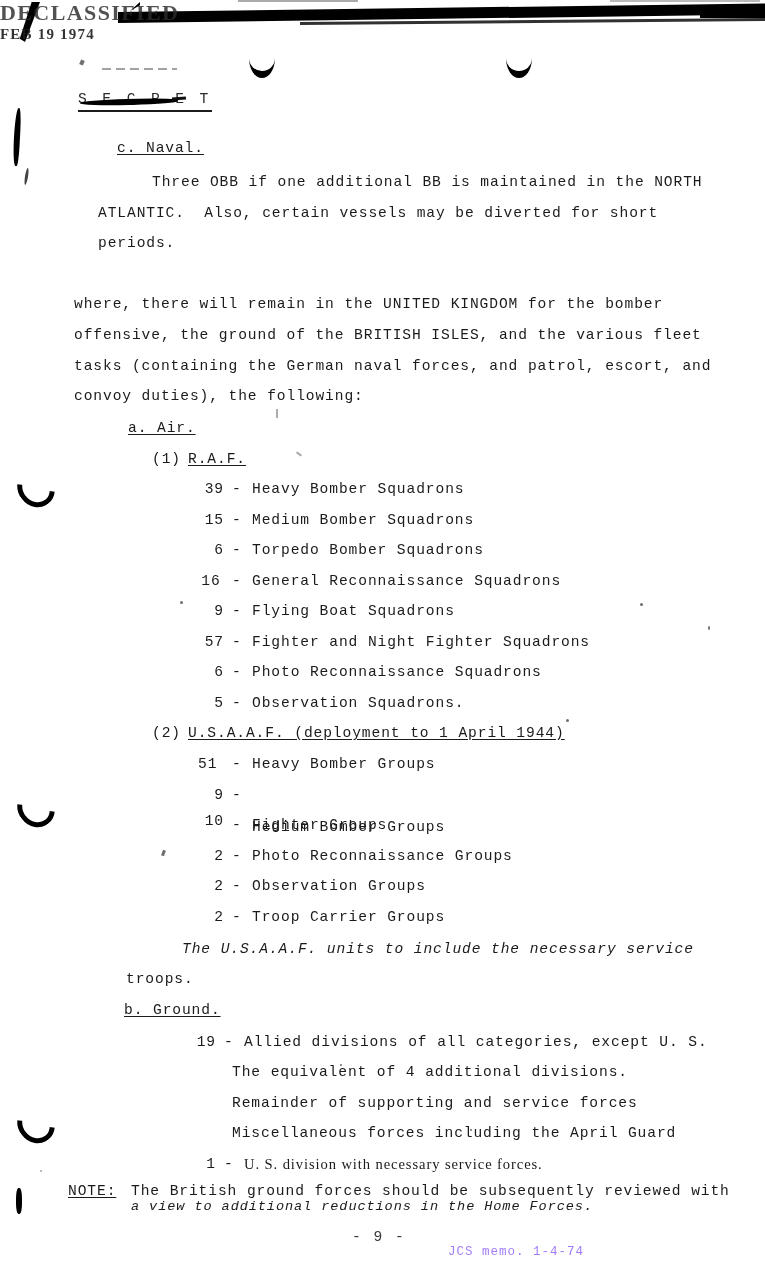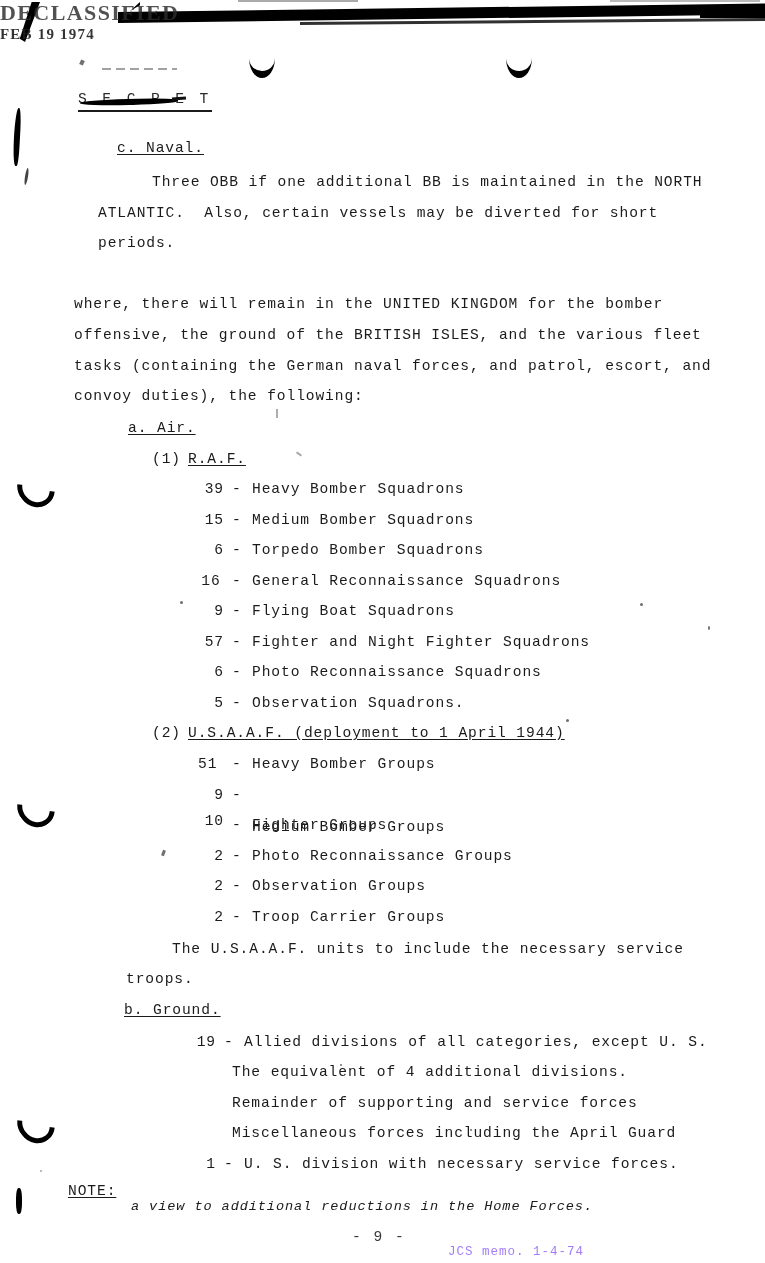--- a/index.html
+++ b/index.html
@@ -311,40 +311,41 @@
 
     <div class="typed" style="left:198px; top:877px; width:26px; text-align:right;">2</div>
     <div class="typed" style="left:232px; top:877px;">-</div>
     <div class="typed" style="left:252px; top:877px;">Observation Groups</div>
 
     <div class="typed" style="left:198px; top:908px; width:26px; text-align:right;">2</div>
     <div class="typed" style="left:232px; top:908px;">-</div>
     <div class="typed" style="left:252px; top:908px;">Troop Carrier Groups</div>
   </div>
 
-  <div class="typed" style="left:172px; top:940px;">The U.S.A.A.F. units to include the necessary service</div>
+  <div class="typed" style="left:182px; top:940px;font-style:italic;">The U.S.A.A.F. units to include the necessary service</div>
   <div class="typed" style="left:126px; top:970px;">troops.</div>
 
   <div class="typed u" style="left:124px; top:1001px;">b. Ground.</div>
 
   <div>
     <div class="typed" style="left:190px; top:1033px; width:26px; text-align:right;">19</div>
     <div class="typed" style="left:224px; top:1033px;">-</div>
     <div class="typed" style="left:244px; top:1033px;">Allied divisions of all categories, except U. S.</div>
 
     <div class="typed" style="left:232px; top:1063px;">The equivalent of 4 additional divisions.</div>
     <div class="typed" style="left:232px; top:1094px;">Remainder of supporting and service forces</div>
     <div class="typed" style="left:232px; top:1124px;">Miscellaneous forces including the April Guard</div>
 
     <div class="typed" style="left:190px; top:1155px; width:26px; text-align:right;">1</div>
     <div class="typed" style="left:224px; top:1155px;">-</div>
-    <div class="typed" style="left:244px; top:1155px;">U. S. division with necessary service forces.</div>
+    <div class="typed" style="left:244px; top:1155px;font-family:Liberation Serif, serif;">U. S. division with necessary service forces.</div>
   </div>
 
   <div class="typed u" style="left:68px; top:1182px;">NOTE:</div>
+  <div class="typed" style="left:131px; top:1182px;">The British ground forces should be subsequently reviewed with</div>
   <div class="typed" style="left:131px; top:1198px; font-size:13.6px;font-style:italic;">a view to additional reductions in the Home Forces.</div>
 
   <div class="typed" id="page-number">- 9 -</div>
 
   <div id="stamp-declassified">DECLASSIFIED</div>
   <div class="typed" id="stamp-jcs">JCS memo. 1-4-74</div>
   <div id="stamp-date">FEB 19 1974</div>
 
   <div class="speck" style="left:640px; top:603px; width:3px; height:3px;"></div>
   <div class="speck" style="left:180px; top:601px; width:3px; height:3px;"></div>

